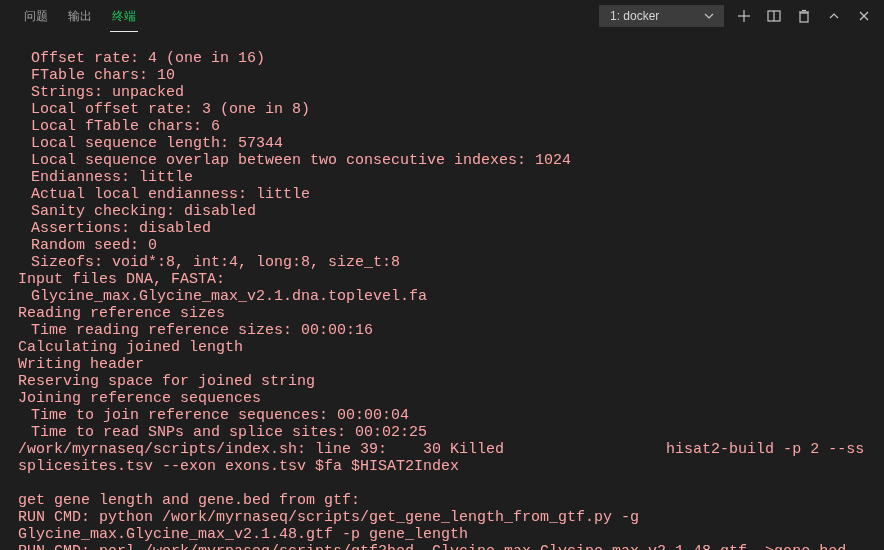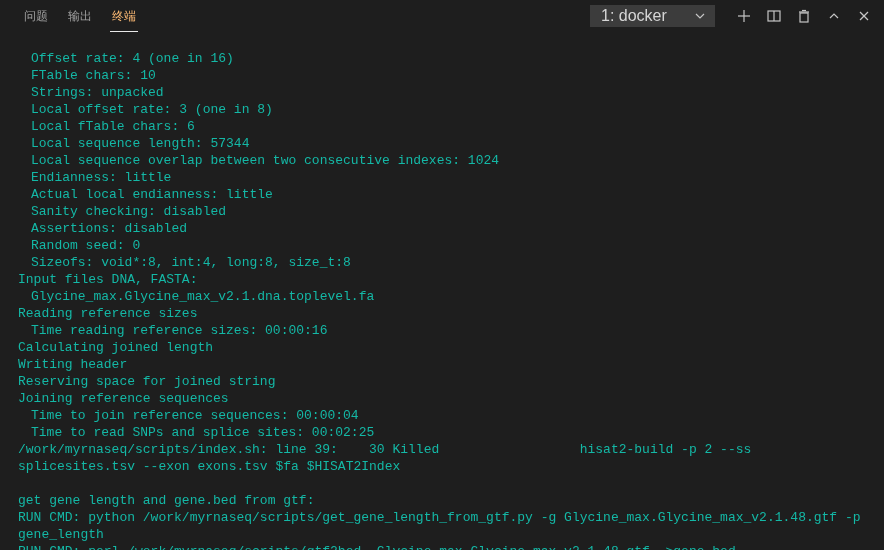--- a/index.html
+++ b/index.html
@@ -5,48 +5,48 @@
   * { margin:0; padding:0; box-sizing:border-box; }
   body {
     width:884px; height:550px; overflow:hidden;
     background:#1e1e1e; color:#cccccc;
     font-family:"Segoe UI","Helvetica Neue",Arial,sans-serif;
     font-size:12px;
   }
   .panel { display:flex; flex-direction:column; height:100%; background:#1e1e1e; }
   .toolbar {
     display:flex; align-items:center; height:32px;
-    padding:0 12px 0 14px; gap:9px;
+    padding:0 12px 0 14px; gap:0;
   }
   .tabs { display:flex; align-items:center; gap:0; }
   .tab {
     padding:6px 10px 6px; color:#a0a0a0; cursor:pointer;
     font-size:12px; position:relative;
   }
-  .tab.active { color:#fdba74; }
+  .tab.active { color:#22c55e; }
   .tab.active::after {
     content:""; position:absolute; left:8px; right:8px; bottom:-1px;
     height:1px; background:#e8e8e8;
   }
   .spacer { flex:1; }
   .select-wrap {
     display:flex; align-items:center; gap:6px;
     background:#3c3c3c; border:1px solid #3c3c3c;
     height:22px; padding:0 6px 0 10px; min-width:125px;
     cursor:pointer;
   }
-  .select-label { color:#d6d6d6; font-size:16px; flex:1; }
+  .select-label { color:#d6d6d6; font-size:12px; flex:1; }
   .tool-icons { display:flex; align-items:center; gap:14px; margin-left:12px; }
   .icon { width:16px; height:16px; display:flex; align-items:center; justify-content:center; cursor:pointer; }
   .icon svg { width:16px; height:16px; display:block; }
   .icon path, .icon line, .icon rect, .icon polyline { stroke:#c5c5c5; stroke-width:1.2; fill:none; }
   .terminal {
     flex:1; padding:18px 18px 10px 18px;
     font-family:Consolas,"Courier New",monospace;
-    font-size:13px; line-height:17px; color:#14b8a6;
+    font-size:15px; line-height:17px; color:#fca5a5;
     white-space:pre-wrap; overflow:hidden;
   }
   .line { }
   .ind { padding-left:13px; }
 </style>
 </head>
 <body>
 
 <div class="panel">
   <div class="toolbar">

